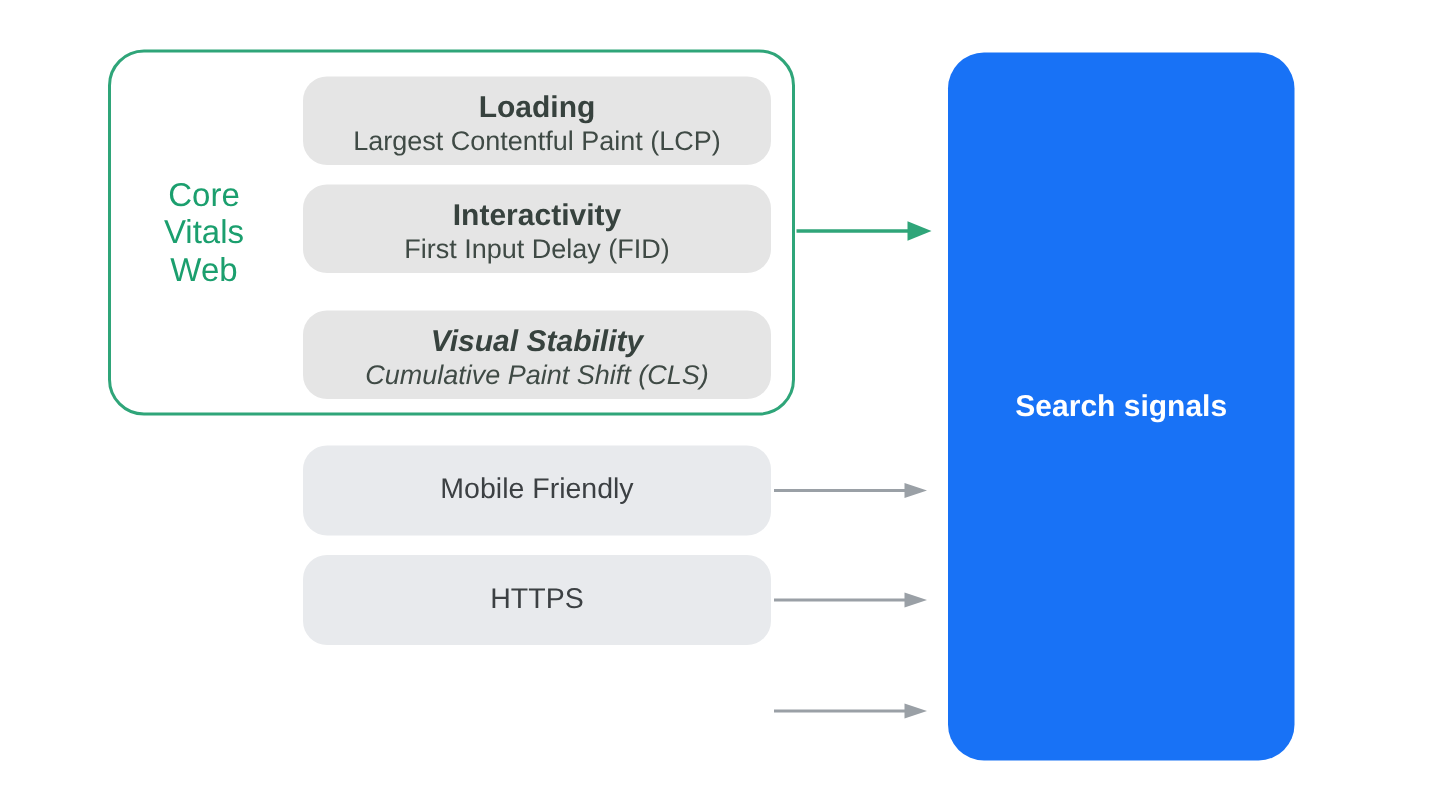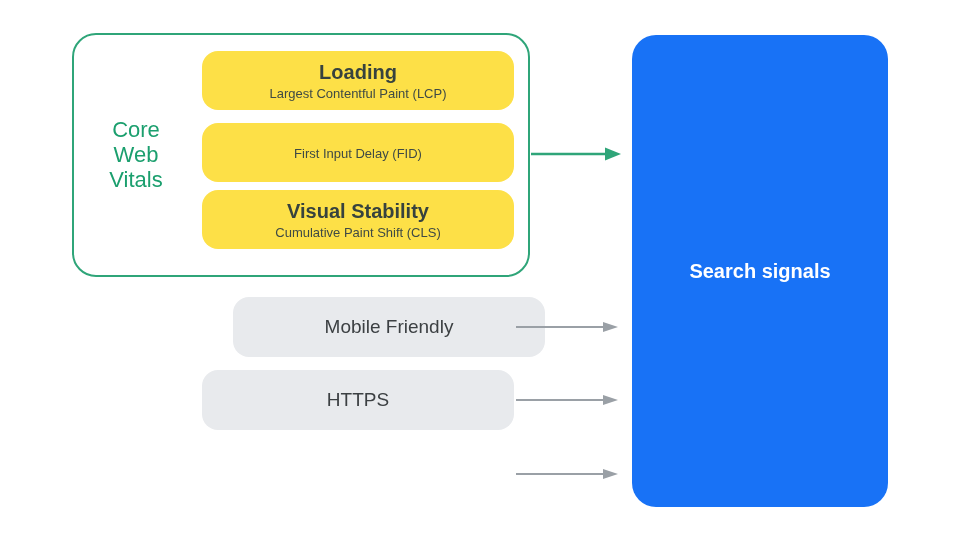--- a/index.html
+++ b/index.html
@@ -38,38 +38,38 @@
     line-height: 25px;
     color: #1B9F6E;
   }
   .cwv-label span { display: block; }
   .cwv-pill {
     position: absolute;
     left: 128px;
     width: 312px;
     height: 59px;
     border-radius: 16px;
-    background: #fde047;
+    background: #e5e5e5;
     display: flex;
     flex-direction: column;
     align-items: center;
     justify-content: center;
     text-align: center;
   }
   .cwv-pill.p1 { top: 16px; }
   .cwv-pill.p2 { top: 88px; }
-  .cwv-pill.p3 { top: 155px; }
+  .cwv-pill.p3 { top: 172px; font-style: italic; }
   .pill-title {
     font-size: 20px;
     font-weight: 600;
     line-height: 24px;
     color: #37423E;
   }
   .pill-sub {
-    font-size: 13px;
+    font-size: 18px;
     font-weight: 400;
     line-height: 16px;
     margin-top: 2px;
     color: #3F4A45;
   }
   
   .gray-pill {
     position: absolute;
     left: 202px;
     width: 312px;
@@ -77,29 +77,29 @@
     border-radius: 16px;
     background: #E8EAED;
     display: flex;
     align-items: center;
     justify-content: center;
     text-align: center;
     font-size: 19px;
     font-weight: 400;
     color: #3C4043;
   }
-  .gray-pill.g1 { top: 297px; margin-left: 31px; }
+  .gray-pill.g1 { top: 297px; }
   .gray-pill.g2 { top: 370px; text-align: center; }
   .gray-pill.g3 { top: 444px; }
   
   .result-box {
     position: absolute;
     left: 632px;
     top: 35px;
-    width: 256px;
+    width: 231px;
     height: 472px;
     border-radius: 24px;
     background: #1872F6;
     display: flex;
     align-items: center;
     justify-content: center;
   }
   .result-text {
     text-align: center;
     color: #ffffff;
@@ -119,30 +119,31 @@
   }
 </style>
 </head>
 <body>
 
 <div class="stage">
 
   <div class="cwv-group">
     <div class="cwv-label">
       <span>Core</span>
+      <span>Vitals</span>
       <span>Web</span>
-      <span>Vitals</span>
     </div>
 
     <div class="cwv-pill p1">
       <div class="pill-title">Loading</div>
       <div class="pill-sub">Largest Contentful Paint (LCP)</div>
     </div>
 
     <div class="cwv-pill p2">
+      <div class="pill-title">Interactivity</div>
       <div class="pill-sub">First Input Delay (FID)</div>
     </div>
 
     <div class="cwv-pill p3">
       <div class="pill-title">Visual Stability</div>
       <div class="pill-sub">Cumulative Paint Shift (CLS)</div>
     </div>
   </div>
 
   <div class="gray-pill g1">Mobile Friendly</div>

